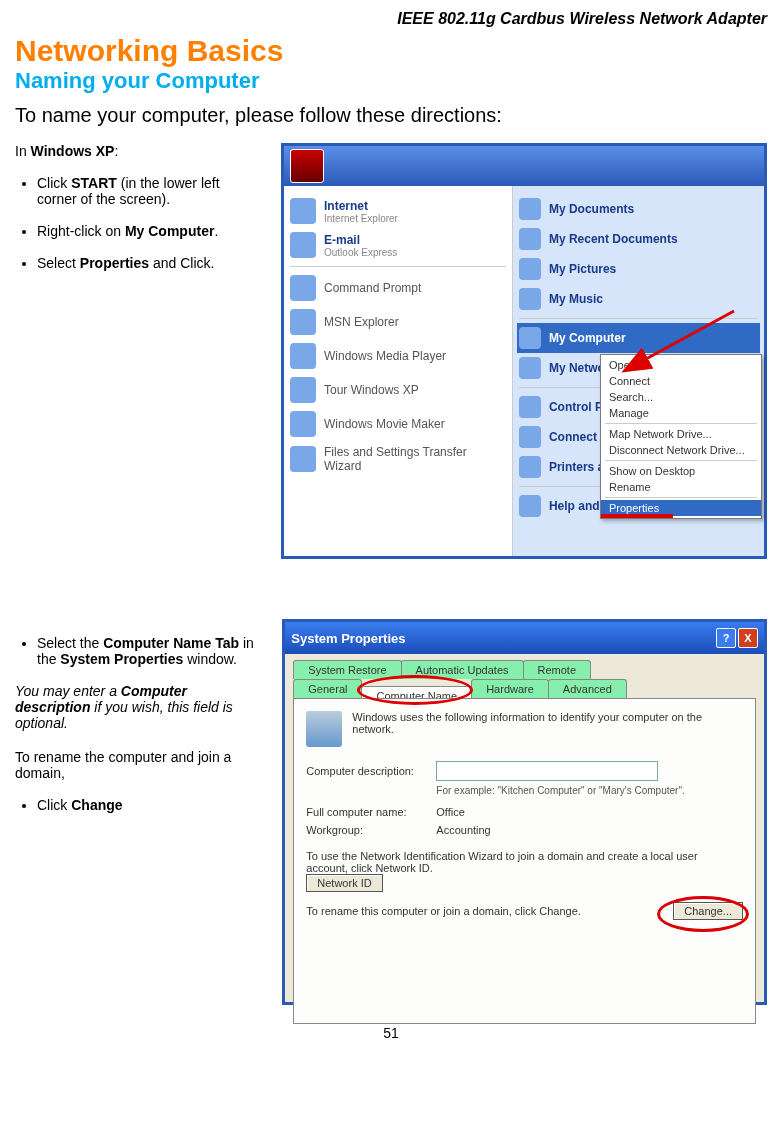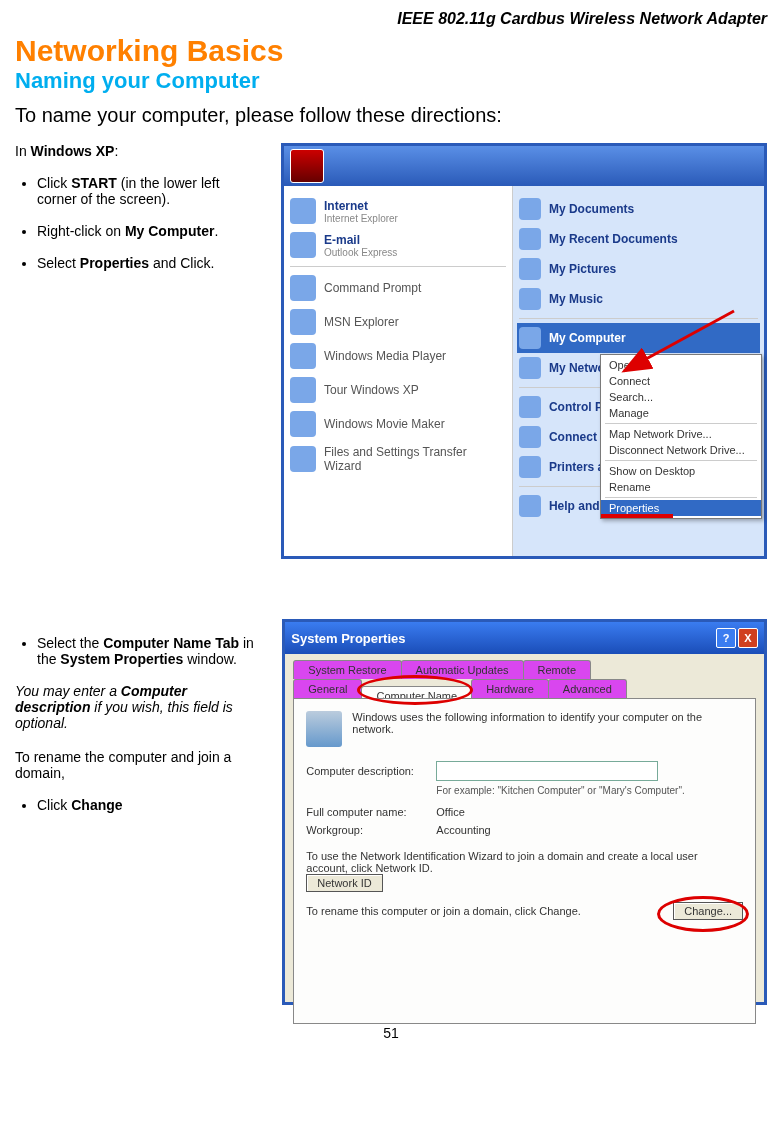--- a/index.html
+++ b/index.html
@@ -187,21 +187,21 @@
   .sp-close .help{ background:#3a7cf0;}
   .sp-tabs {
     display:flex;
     flex-wrap:wrap;
     padding: 6px 8px 0 8px;
     gap:0;
   }
   .sp-tab {
     border:1px solid #888;
     border-bottom:none;
-    background:#d946ef;
+    background:#86efac;
     padding:3px 14px;
     font-size:11px;
     border-radius:3px 3px 0 0;
     margin-right:-1px;
     color:#333;
   }
   .sp-tab.active { background:#fdfdfc; position:relative; top:7px;}
   .sp-panel {
     margin:0 8px 8px 8px;
     border:1px solid #888;

